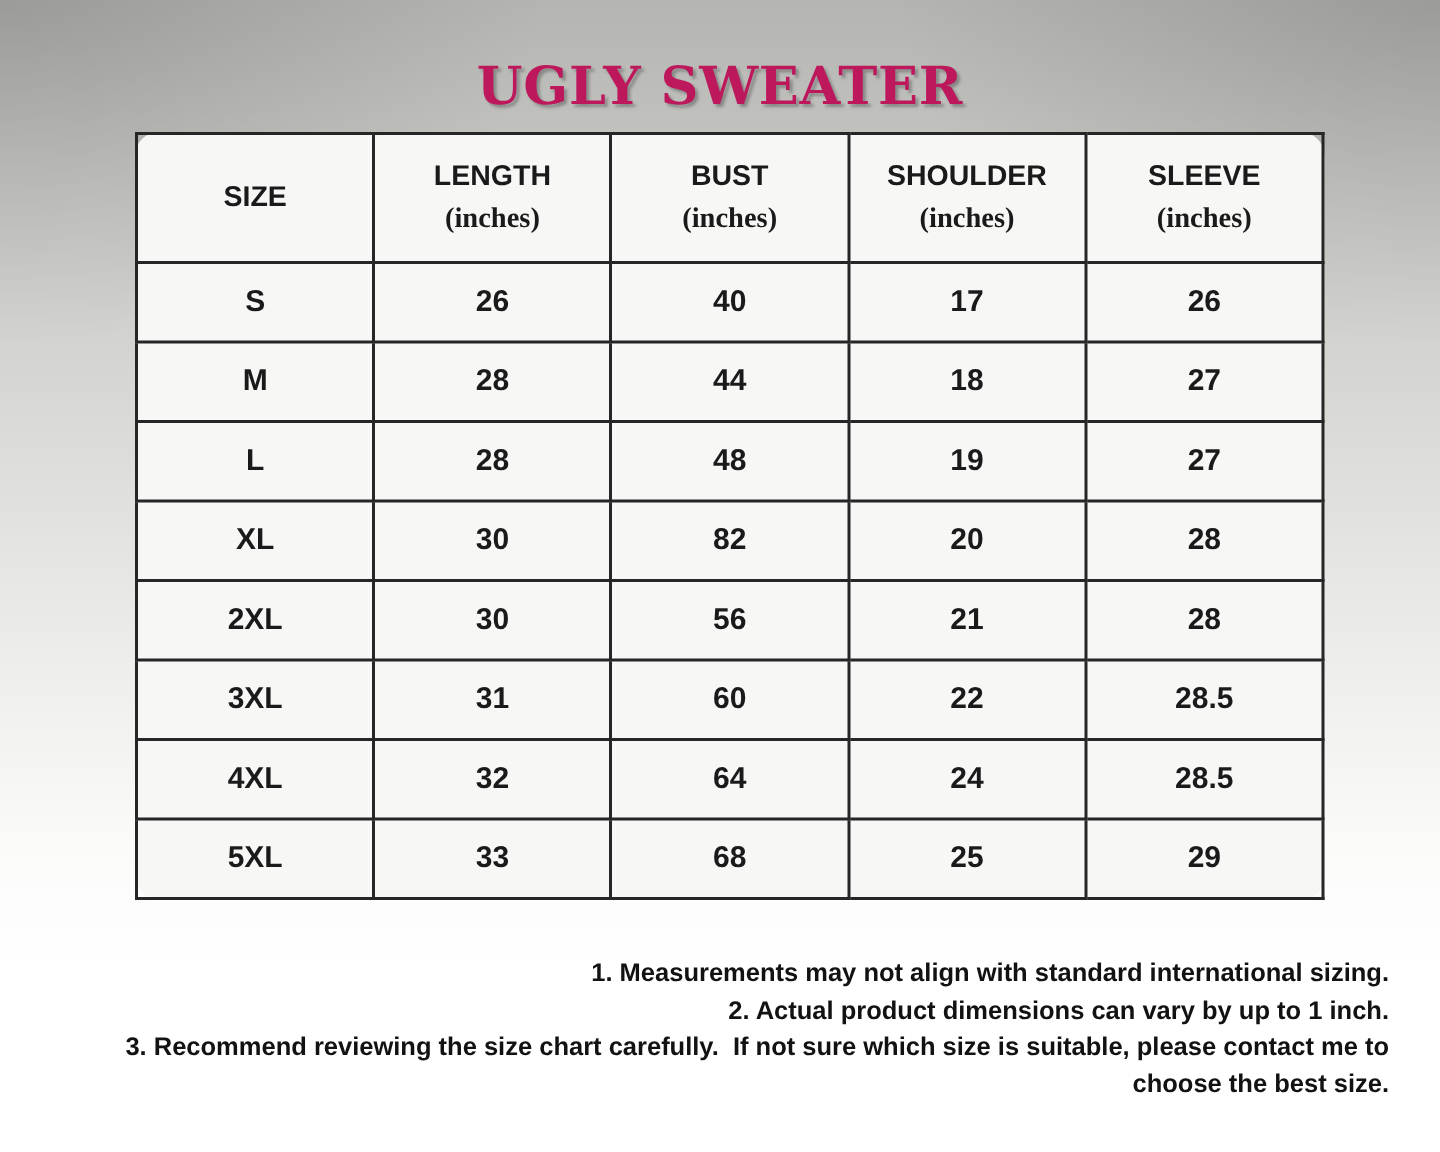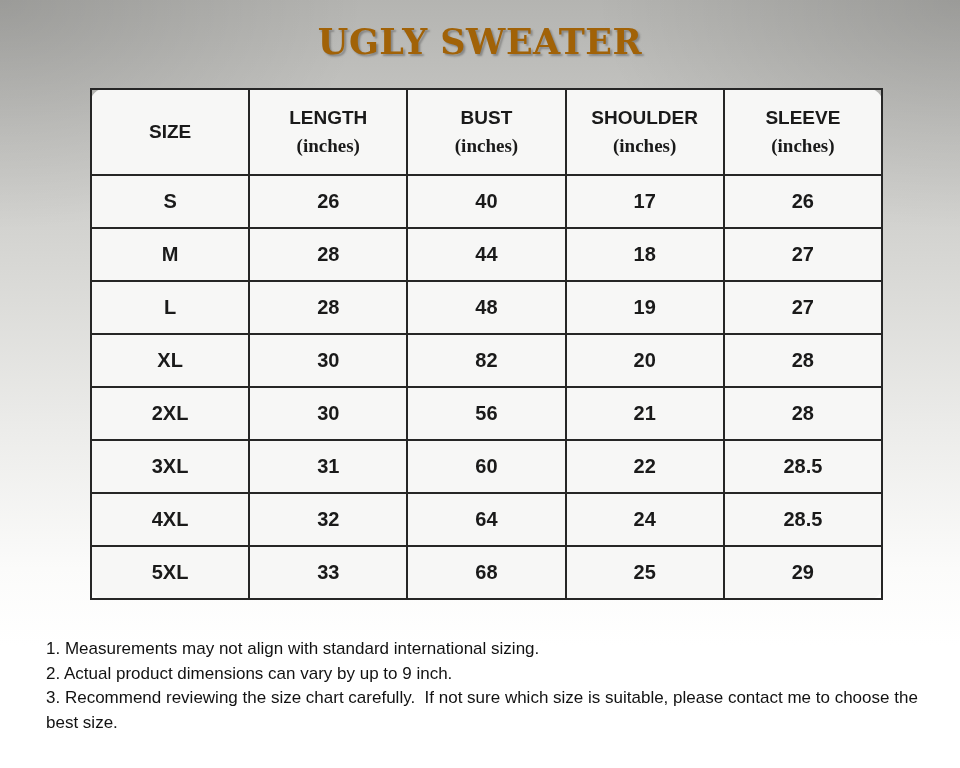--- a/index.html
+++ b/index.html
@@ -11,29 +11,29 @@
     height: 768px;
     position: relative;
     overflow: hidden;
     font-family: "Liberation Sans", sans-serif;
     background:
       radial-gradient(38% 30% at 0% 0%, rgba(0,0,0,0.14), rgba(0,0,0,0) 100%),
       radial-gradient(38% 30% at 100% 0%, rgba(0,0,0,0.14), rgba(0,0,0,0) 100%),
       linear-gradient(180deg, #b4b4b1 0%, #c6c6c3 16%, #d9d9d6 36%, #ececea 56%, #fbfbfa 74%, #ffffff 84%);
   }
   .page-title {
-    margin: 0;
+    margin: 16px;
     padding-top: 22px;
     text-align: center;
     font-family: "DejaVu Serif", serif;
     font-weight: 700;
     font-size: 35px;
     line-height: 40px;
     letter-spacing: 0.5px;
-    color: #a16207;
+    color: #be185d;
     text-shadow: 2px 2px 2px rgba(70,70,70,0.45);
   }
   table.size-table {
     position: absolute;
     left: 90px;
     top: 88px;
     width: 793px;
     border-collapse: collapse;
     table-layout: fixed;
     background: #f7f7f6;
@@ -70,23 +70,24 @@
   .notes {
     position: absolute;
     left: 46px;
     top: 637px;
     width: 880px;
     color: #121212;
   }
   .notes p {
     margin: 0;
     font-size: 17px;
-    font-weight: 400;
+    font-weight: 700;
     line-height: 24.5px;
     white-space: pre-wrap;
+    text-align: right;
   }
 </style>
 </head>
 <body>
 
 <h1 class="page-title">UGLY SWEATER</h1>
 
 <table class="size-table">
   <colgroup>
     <col style="width:20%">
@@ -174,15 +175,15 @@
       <td>33</td>
       <td>68</td>
       <td>25</td>
       <td>29</td>
     </tr>
   </tbody>
 </table>
 
 <div class="notes">
   <p>1. Measurements may not align with standard international sizing.</p>
-  <p>2. Actual product dimensions can vary by up to 9 inch.</p>
+  <p>2. Actual product dimensions can vary by up to 1 inch.</p>
   <p>3. Recommend reviewing the size chart carefully.  If not sure which size is suitable, please contact me to choose the best size.</p>
 </div>
 
 </body></html>

